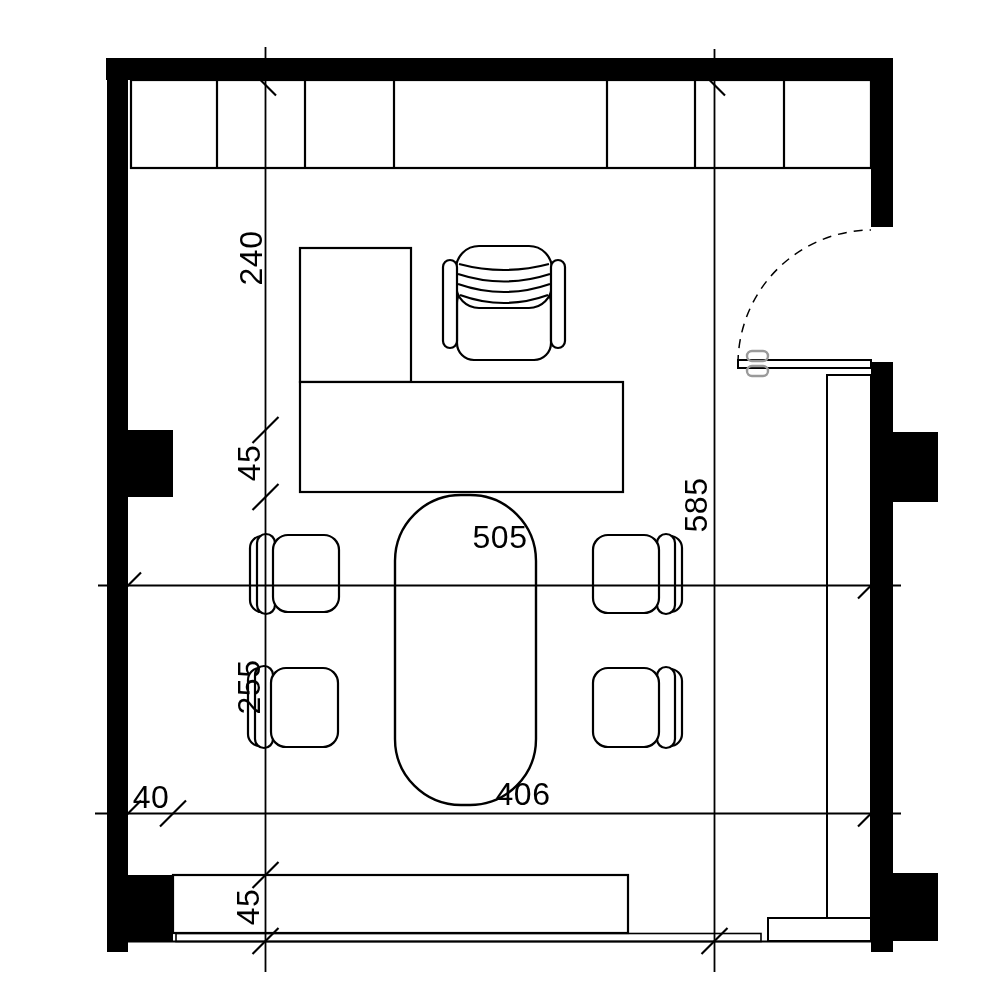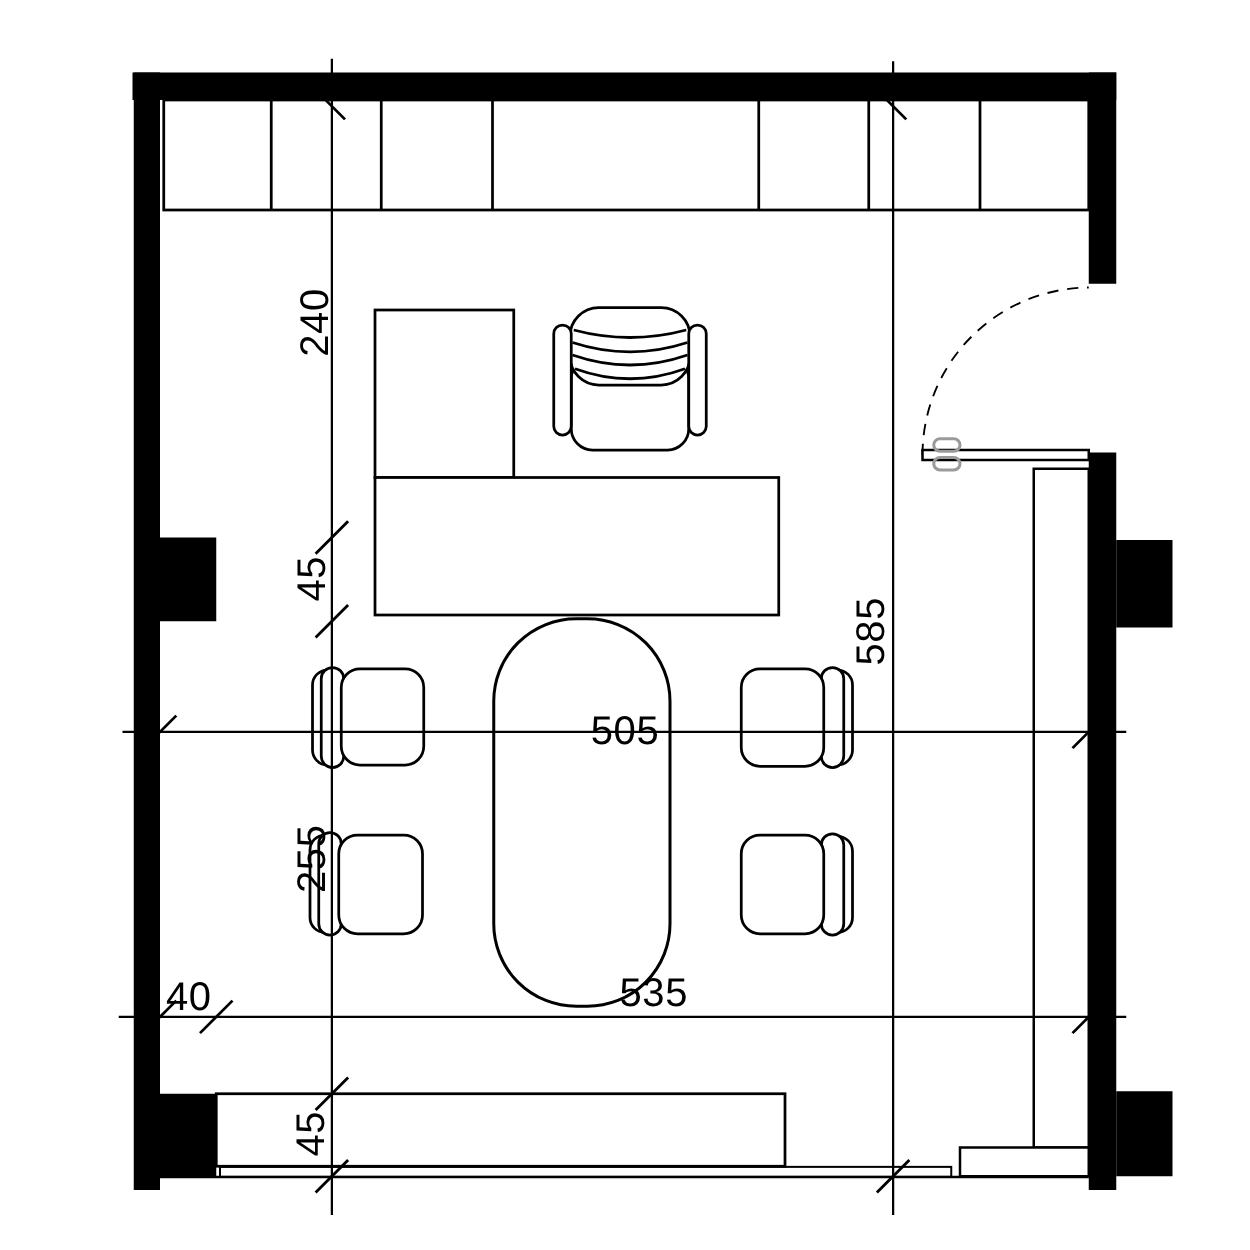--- a/index.html
+++ b/index.html
@@ -133,17 +133,17 @@
     <rect x="893" y="432" width="45" height="70"></rect>
     <rect x="893" y="873" width="45" height="68"></rect>
   </g>
 </svg>
 
 <div class="dim-label rot" style="left:251px;top:258px">240</div>
 <div class="dim-label rot" style="left:249px;top:463px">45</div>
 <div class="dim-label rot" style="left:249px;top:687px">255</div>
 <div class="dim-label rot" style="left:248px;top:907px">45</div>
 <div class="dim-label rot" style="left:696px;top:505px">585</div>
-<div class="dim-label" style="left:500px;top:584px">505</div>
-<div class="dim-label" style="left:523px;top:794px">535</div>
+<div class="dim-label" style="left:500px;top:537px">505</div>
+<div class="dim-label" style="left:523px;top:794px">406</div>
 <div class="dim-label" style="left:151px;top:797px">40</div>
 
 </div>
 
 </body></html>

